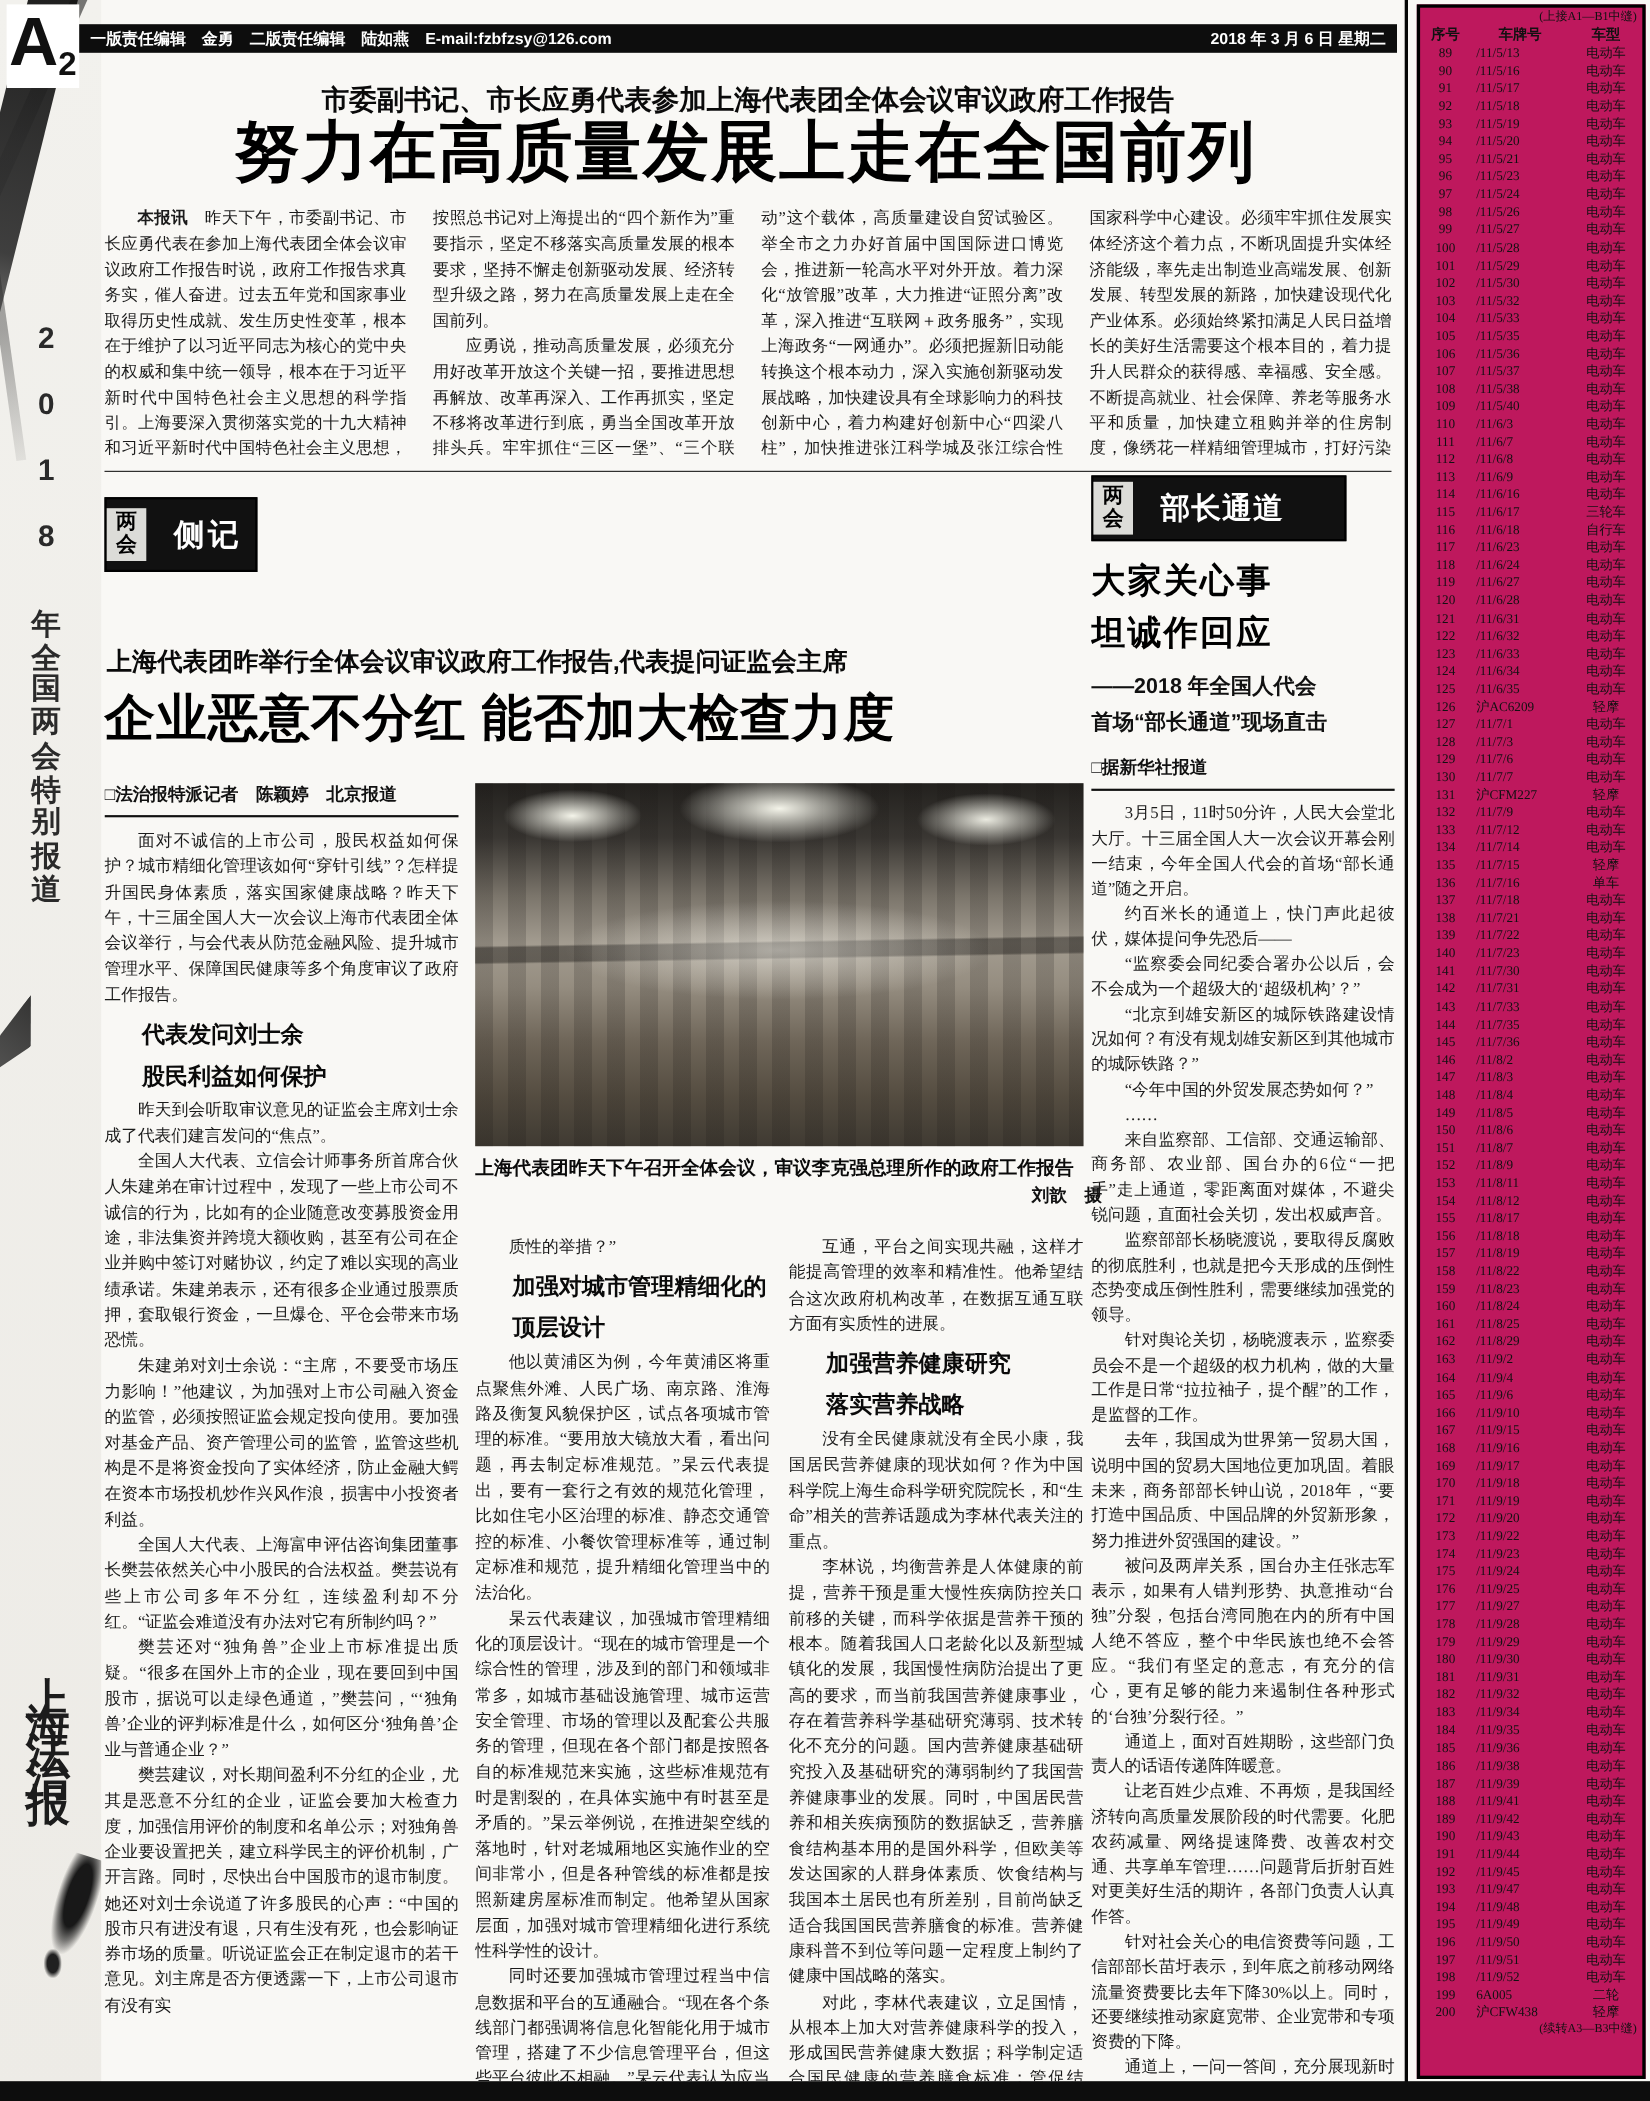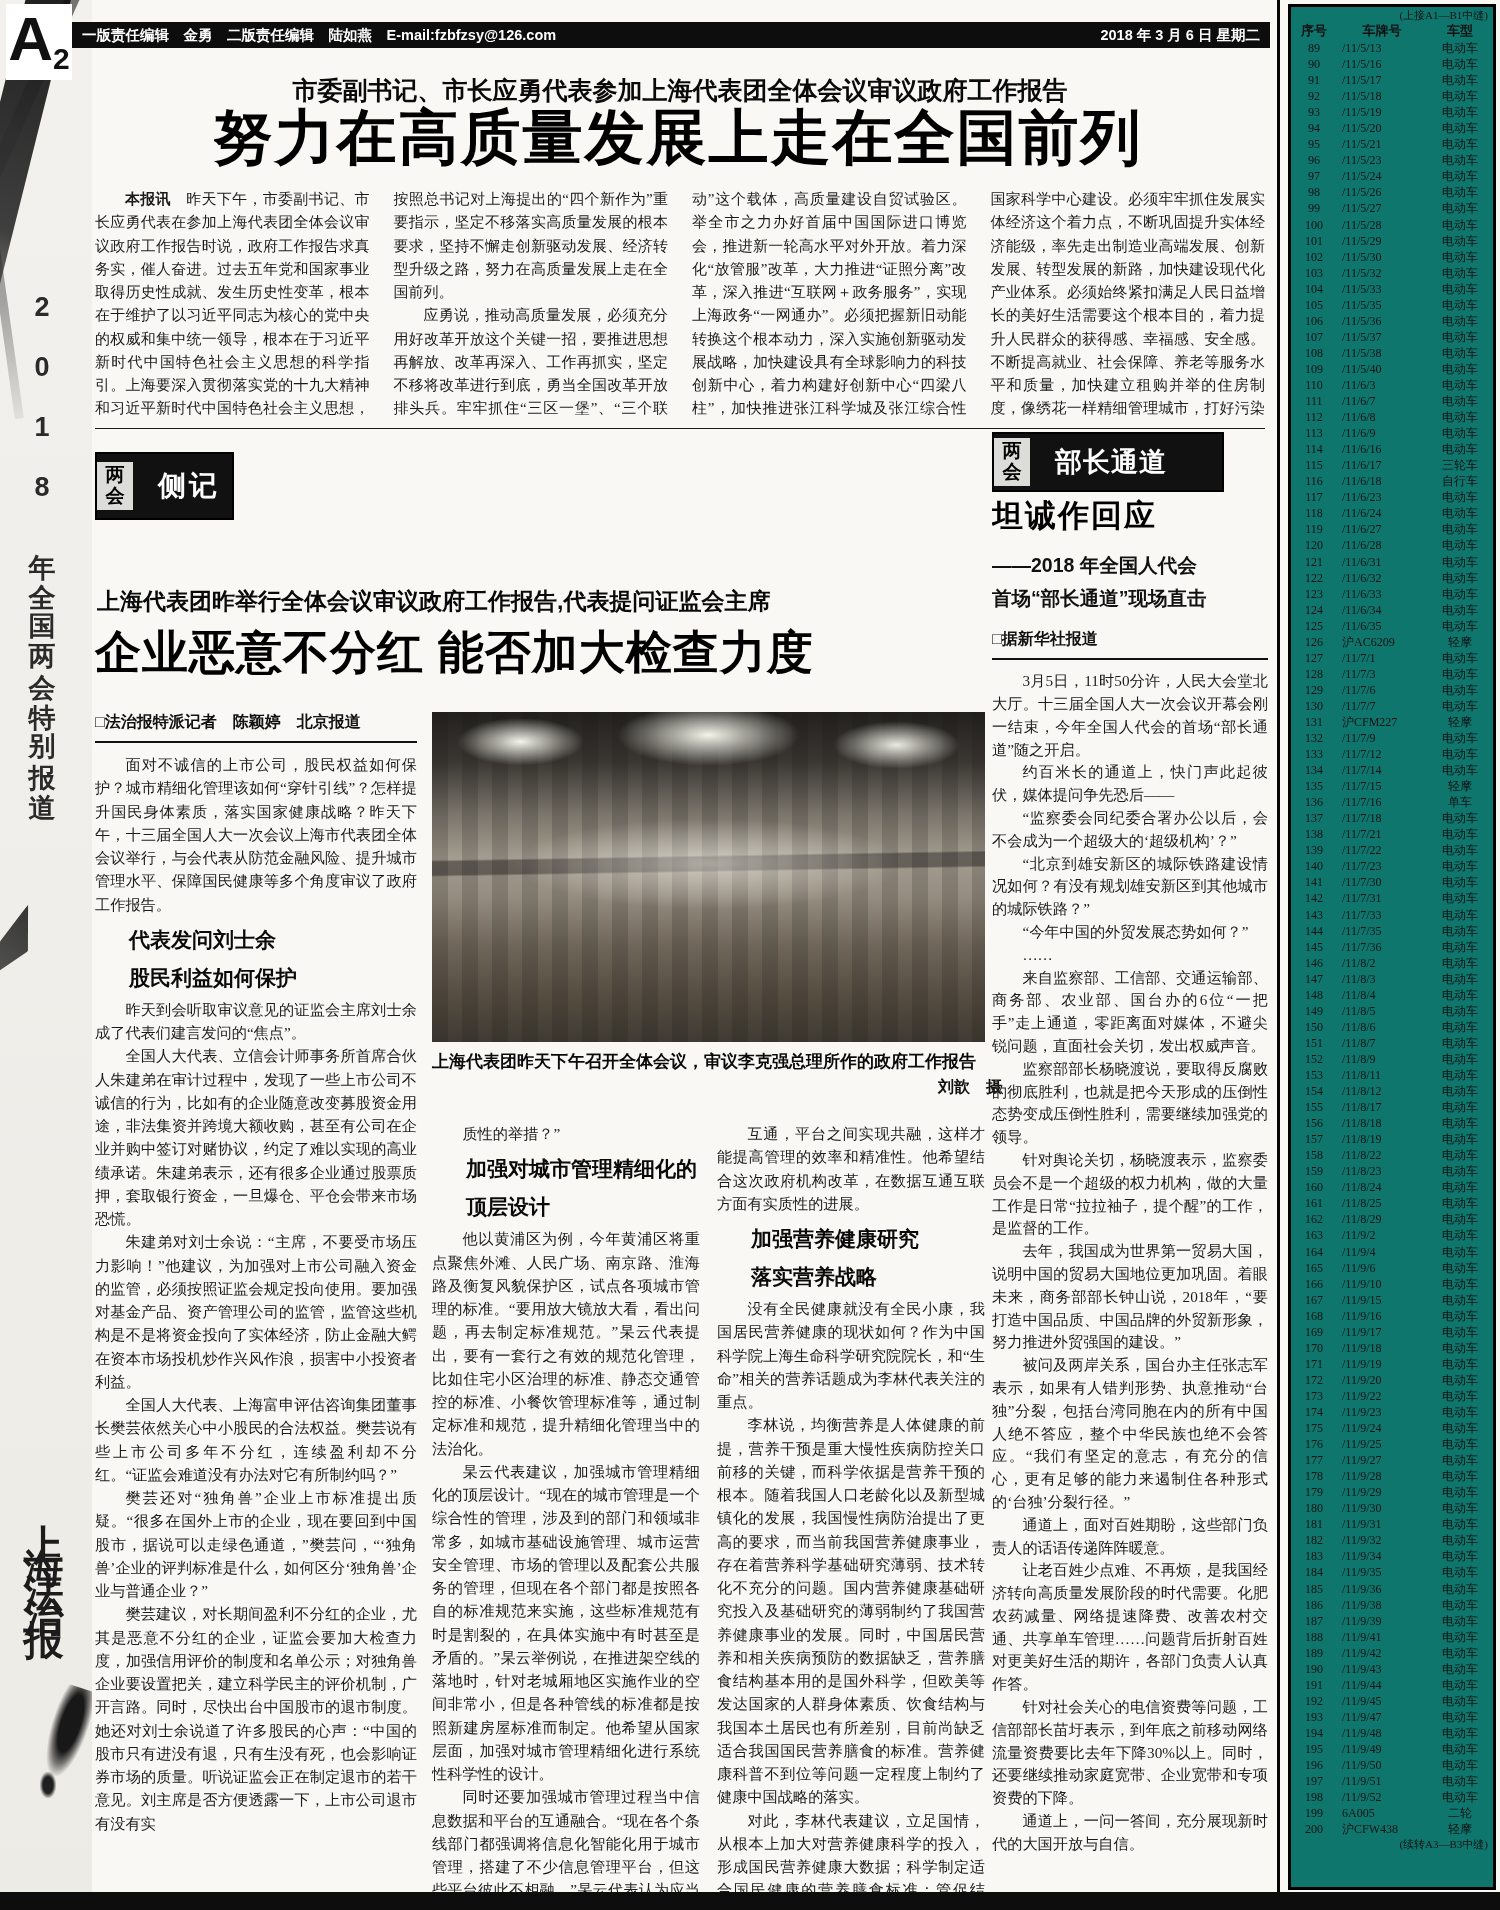--- a/index.html
+++ b/index.html
@@ -63,21 +63,21 @@
 
   
   .rc{position:absolute;left:992px;top:432px;width:276px;height:1456px;overflow:hidden;}
   .rc-headline{font-family:"Liberation Sans",sans-serif;font-weight:900;font-size:31px;letter-spacing:2px;line-height:1.45;margin-top:14px;color:#000;}
   .rc-sub{font-family:"Liberation Sans",sans-serif;font-weight:700;font-size:19.5px;line-height:1.7;margin-top:10px;}
   .rc .byline{margin-top:14px;}
   .rc .bp{font-size:15.2px;line-height:1.5;}
 
   
   .vline{position:absolute;left:1277px;top:0;width:3px;height:1910px;background:#050505;}
-  .tbl{position:absolute;left:1288px;top:4px;width:208px;height:1886px;border:3px solid #000;box-sizing:border-box;background:#0f766e;padding:1px 5px;font-family:"Liberation Serif",serif;}
+  .tbl{position:absolute;left:1288px;top:4px;width:208px;height:1886px;border:3px solid #000;box-sizing:border-box;background:#be185d;padding:1px 5px;font-family:"Liberation Serif",serif;}
   .tbl .note{font-size:11px;text-align:right;line-height:14px;}
   .tbl .thead{display:flex;font-weight:700;font-size:13px;line-height:18px;}
   .tbl .thead .h1{width:36px;text-align:center;}
   .tbl .thead .h2{flex:1;text-align:center;}
   .tbl .thead .h3{width:56px;text-align:center;}
   .tr{display:flex;font-size:12px;line-height:16.05px;}
   .tr .cA{width:36px;text-align:center;}
   .tr .cB{flex:1;text-align:left;padding-left:10px;}
   .tr .cC{width:56px;text-align:center;}
 
@@ -166,20 +166,21 @@
         <p class="bp">对此，李林代表建议，立足国情，从根本上加大对营养健康科学的投入，形成国民营养健康大数据；科学制定适合国民健康的营养膳食标准；管促结合，带动食物、营养健康产业增效，同时精准开展营养健康科普，提高国民营养健康知识知晓率，更有效地落实健康中国战略。</p>
       </div>
   </div>
 
   <div class="rc">
     <div class="badge" style="position:relative;left:0;top:0;height:60px;width:232px;box-sizing:border-box;">
       <div class="lh">两会</div>
       <div class="sep"></div>
       <div class="bt" style="font-size:27px;letter-spacing:1px;">部长通道</div>
     </div>
+    <div class="rc-headline">大家关心事</div>
     <div class="rc-headline" style="margin-top:2px;">坦诚作回应</div>
     <div class="rc-sub">——2018 年全国人代会</div>
     <div class="rc-sub" style="margin-top:0;">首场“部长通道”现场直击</div>
     <div class="byline">□据新华社报道</div>
     <div>
         <p class="bp">3月5日，11时50分许，人民大会堂北大厅。十三届全国人大一次会议开幕会刚一结束，今年全国人代会的首场“部长通道”随之开启。</p>
         <p class="bp">约百米长的通道上，快门声此起彼伏，媒体提问争先恐后——</p>
         <p class="bp">“监察委会同纪委合署办公以后，会不会成为一个超级大的‘超级机构’？”</p>
         <p class="bp">“北京到雄安新区的城际铁路建设情况如何？有没有规划雄安新区到其他城市的城际铁路？”</p>
         <p class="bp">“今年中国的外贸发展态势如何？”</p>

